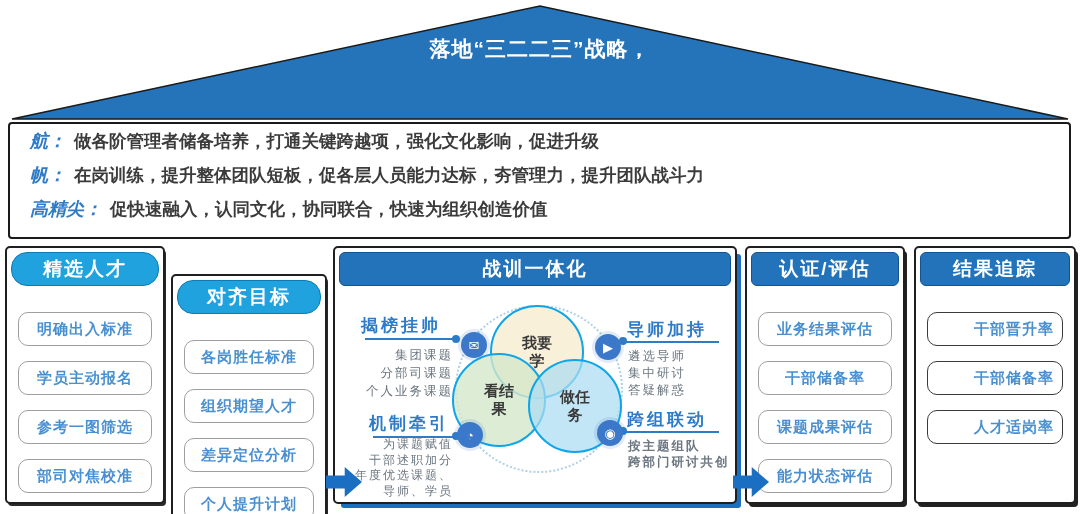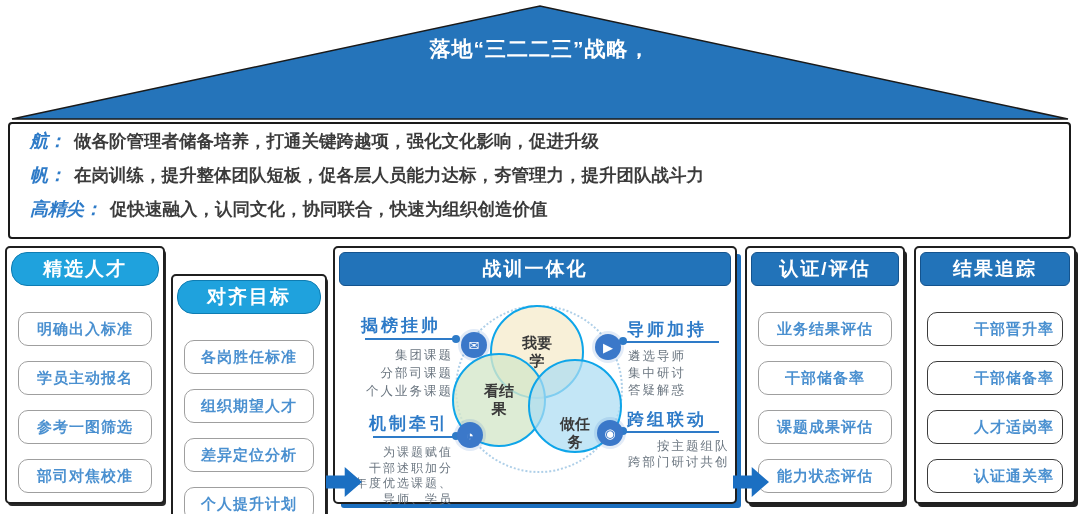--- a/index.html
+++ b/index.html
@@ -40,53 +40,53 @@
   .item-dark { border-color:#3b3b3b;padding-left:38px; }
 
   
   .dotted-ring { position:absolute; left:120px; top:57px; width:168px; height:168px;
                  border:2px dotted #aecfe8; border-radius:50%; z-index:1; }
   .venn-circle { position:absolute; width:94px; height:94px; border-radius:50%;
                  border:2px solid #0ea5e9; display:flex; align-items:center; justify-content:center;
                  text-align:center; font-weight:bold; color:#3a3a3a; font-size:15px; line-height:18px; z-index:2; }
   .venn-top   { left:155px; top:57px;  background:rgba(247,239,213,0.92); }
   .venn-left  { left:117px; top:105px; background:rgba(212,231,202,0.80); z-index:3; }
-  .venn-right { left:193px; top:111px; background:rgba(172,221,242,0.72); z-index:3;align-items:flex-end; }
+  .venn-right { left:193px; top:111px; background:rgba(172,221,242,0.72); z-index:3; }
 
   .corner-title { position:absolute; z-index:5; color:#2e7bc8; font-weight:bold; font-size:17px; letter-spacing:3px; white-space:nowrap; }
   .underline { position:absolute; z-index:5; height:2px; background:#2e7bc8; }
   .cdot { position:absolute; z-index:6; width:8px; height:8px; border-radius:50%; background:#2e7bc8; }
   .mini-icon { position:absolute; z-index:6; width:26px; height:26px; border-radius:50%;
                background:#3b78c9; color:#ffffff; display:flex; align-items:center; justify-content:center;
                font-size:13px; box-shadow:0 0 0 3px rgba(59,120,201,0.15); }
   .corner-lines { position:absolute; z-index:5; color:#6b7680; font-size:12.5px; letter-spacing:2px; white-space:nowrap; }
 
   .tl-title { left:26px; top:66px; }
   .tl-underline { left:30px; top:90px; width:92px; }
   .tl-dot { left:117px; top:87px; }
   .tl-icon { left:126px; top:84px; }
   .tl-lines { right:282px; top:98px; text-align:right; line-height:18px;margin-left:43px; }
 
   .bl-title { left:34px; top:164px; }
   .bl-underline { left:38px; top:188px; width:84px; }
   .bl-dot { left:117px; top:184px; }
   .bl-icon { left:122px; top:174px; }
-  .bl-lines { right:282px; top:189px; text-align:right; line-height:15.5px; font-size:12px;margin-top:8px; }
+  .bl-lines { right:282px; top:189px; text-align:right; line-height:15.5px; font-size:12px; }
 
   .tr-title { left:292px; top:70px; }
   .tr-underline { left:288px; top:93px; width:96px; }
   .tr-dot { left:284px; top:89px; }
   .tr-icon { left:260px; top:86px; }
   .tr-lines { left:293px; top:100px; text-align:right; line-height:17px; }
 
   .br-title { left:292px; top:160px; }
   .br-underline { left:288px; top:183px; width:96px; }
   .br-dot { left:284px; top:179px; }
   .br-icon { left:262px; top:172px; }
-  .br-lines { left:293px; top:190px; text-align:right; line-height:16px; }
+  .br-lines { left:293px; top:190px; text-align:left; line-height:16px;font-weight:bold; }
 
   
   .flow-arrow { position:absolute; width:36px; height:30px; background:#1b6fc2; z-index:10;
                 clip-path:polygon(0 28%, 52% 28%, 52% 0%, 100% 50%, 52% 100%, 52% 72%, 0 72%); }
   .arrow-mid  { left:326px; top:467px; }
   .arrow-col4 { left:733px; top:467px; }
 </style>
 </head>
 <body>
 
@@ -204,20 +204,19 @@
       <div class="item">能力状态评估</div>
     </div>
   </div>
 
   <div class="col col-5">
     <div class="col-header hdr-dark">结果追踪</div>
     <div class="items">
       <div class="item item-dark">干部晋升率</div>
       <div class="item item-dark">干部储备率</div>
       <div class="item item-dark">人才适岗率</div>
-      <div class="item item-dark">认证通关率</div>
     </div>
   </div>
 
   <div class="flow-arrow arrow-mid"></div>
   <div class="flow-arrow arrow-col4"></div>
 
 </div>
 
 </body></html>

